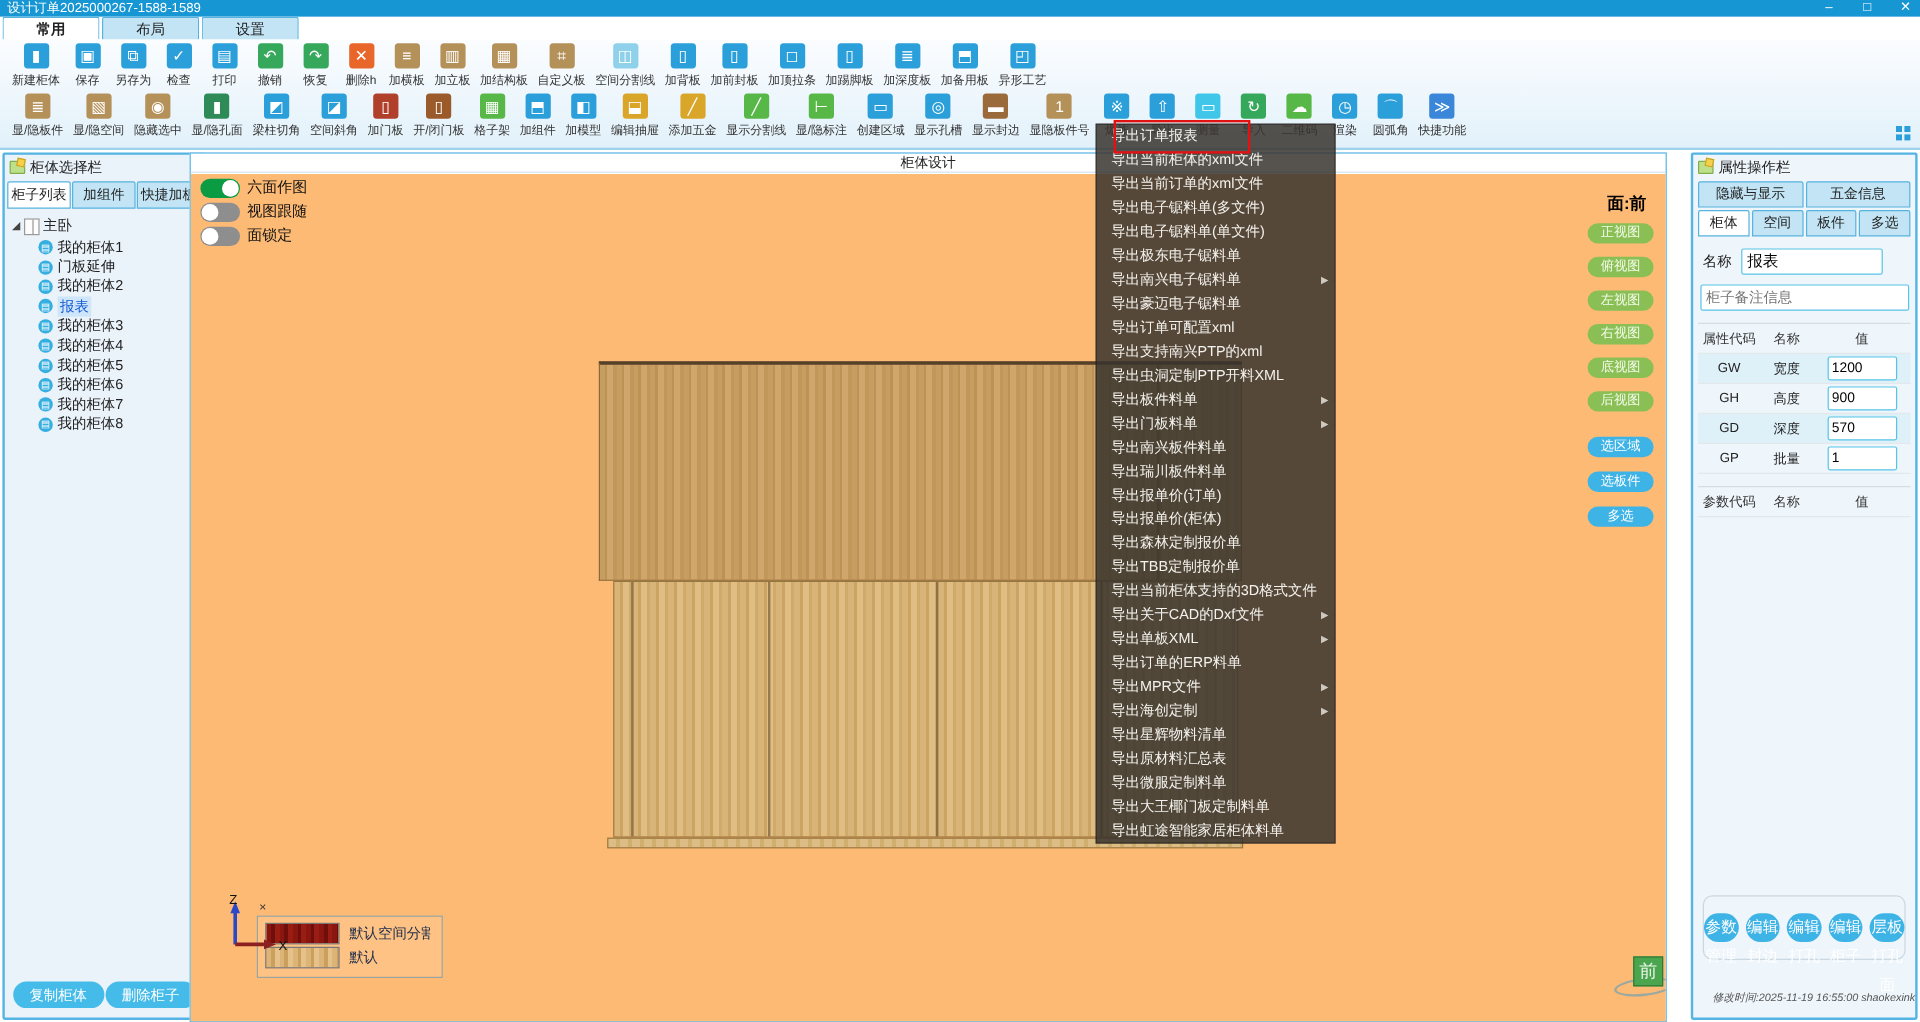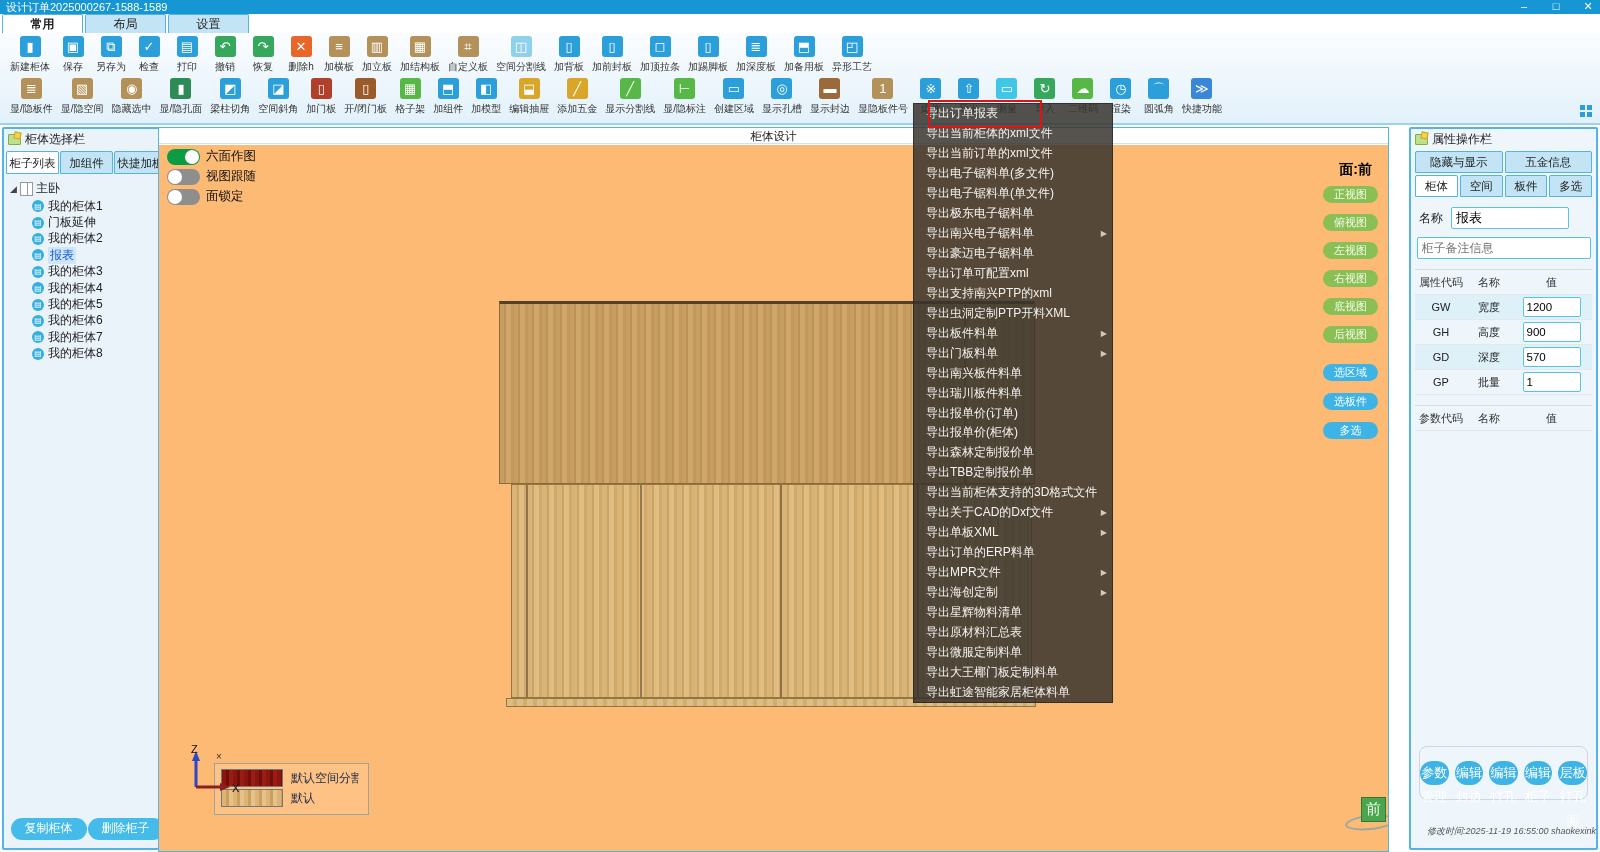--- a/index.html
+++ b/index.html
@@ -55,21 +55,21 @@
   .texp{font-size:9px;color:#444;}
   .twic{width:13px;height:14px;border:1px solid #999;background:#fdfdfd;position:relative;}
   .twic:after{content:"";position:absolute;left:6px;top:0;bottom:0;width:1px;background:#999;}
   .tree ul{list-style:none;margin:1px 0 0 0;padding:0 0 0 22px;}
   .tree li{display:flex;align-items:center;gap:4px;height:16.4px;white-space:nowrap;}
   .cabic{width:12px;height:12px;border-radius:50%;background:#35aee0;color:#fff;font-size:8px;
          display:flex;align-items:center;justify-content:center;flex:0 0 12px;}
   .tree li.sel .tlab{background:#cfe6fa;color:#155bd4;padding:0 2px;}
   .lbtns{position:absolute;left:0;right:0;bottom:8px;display:flex;justify-content:space-around;padding:0 6px;}
   .lbtn{width:76px;height:22px;border-radius:11px;background:#45bbe9;color:#fff;font-size:12px;
-        text-align:center;line-height:22px;font-family:Liberation Mono, monospace;}
+        text-align:center;line-height:22px;}
 
   
   .canvas{position:absolute;left:158px;top:127px;width:1231px;height:725px;border:1px solid #54b4e4;background:#fff;}
   .chead{height:16px;text-align:center;font-size:11.5px;color:#222;line-height:16px;border-bottom:1px solid #cfe4f0;}
   .cbody{position:absolute;left:0;top:17px;right:0;bottom:0;background:#fdba74;overflow:hidden;}
 
   .toggles{position:absolute;left:8px;top:3px;display:flex;flex-direction:column;gap:3px;}
   .tgrow{display:flex;align-items:center;gap:6px;height:17px;font-size:12.5px;color:#111;}
   .tg{width:33px;height:16px;border-radius:8px;background:#8e8e8e;position:relative;}
   .tg .knob{position:absolute;top:1px;left:1px;width:14px;height:14px;border-radius:50%;background:#fff;}

